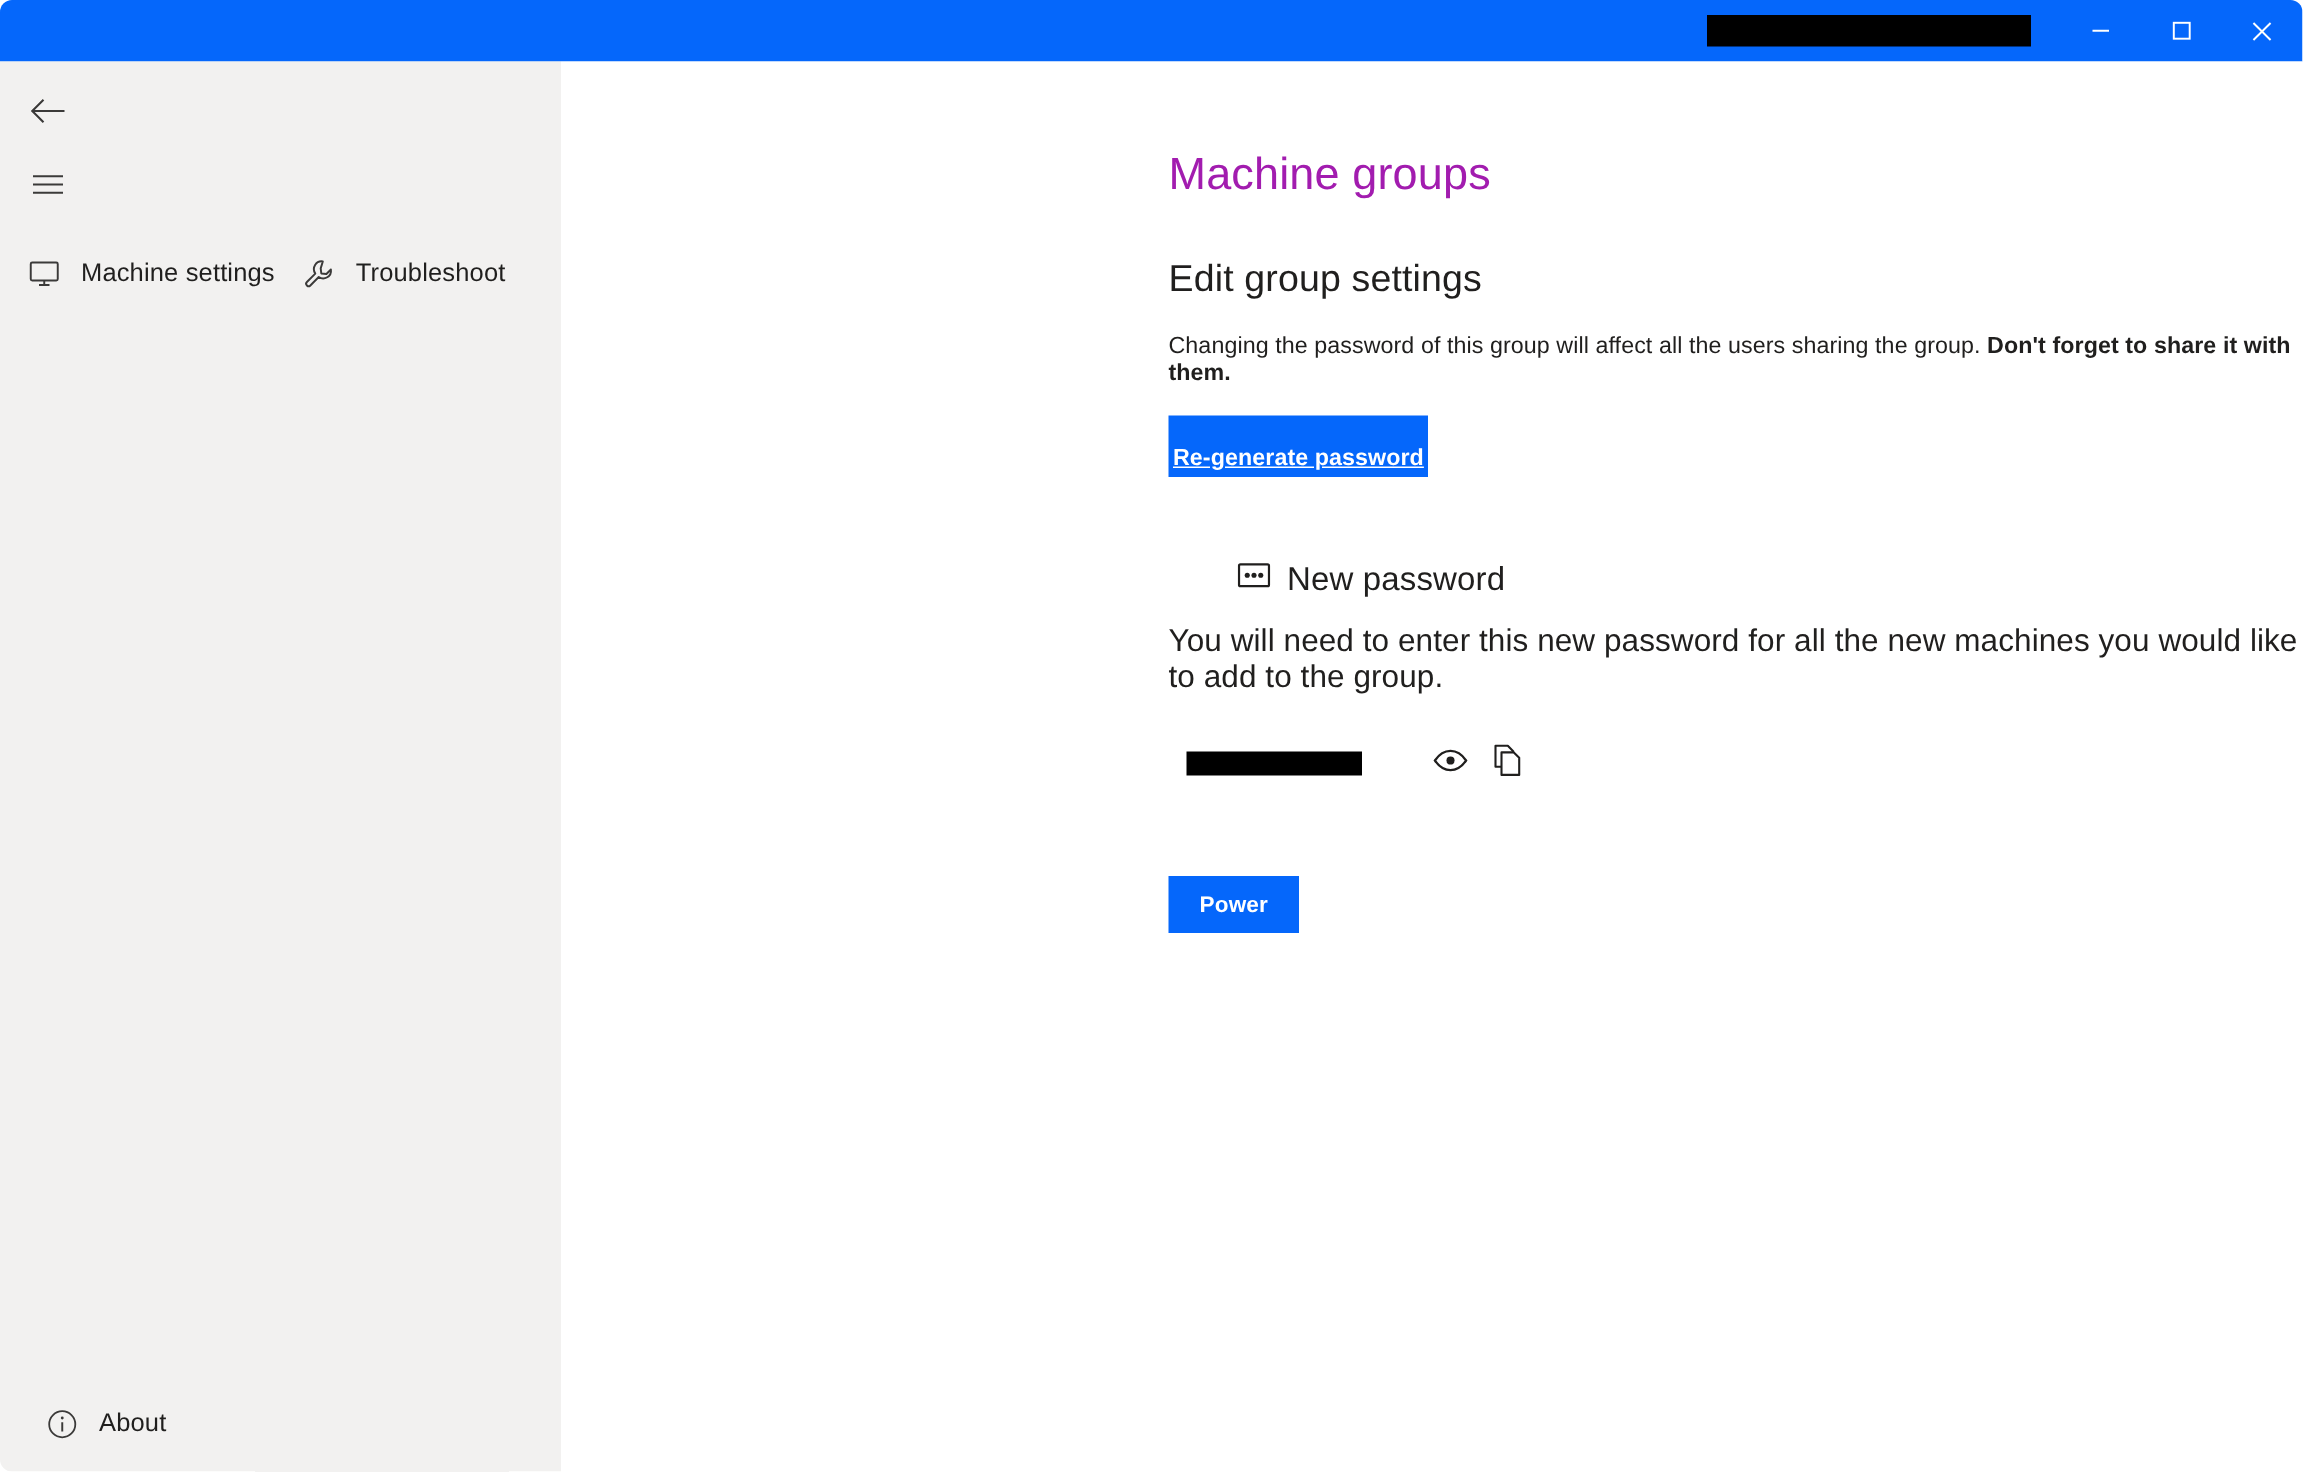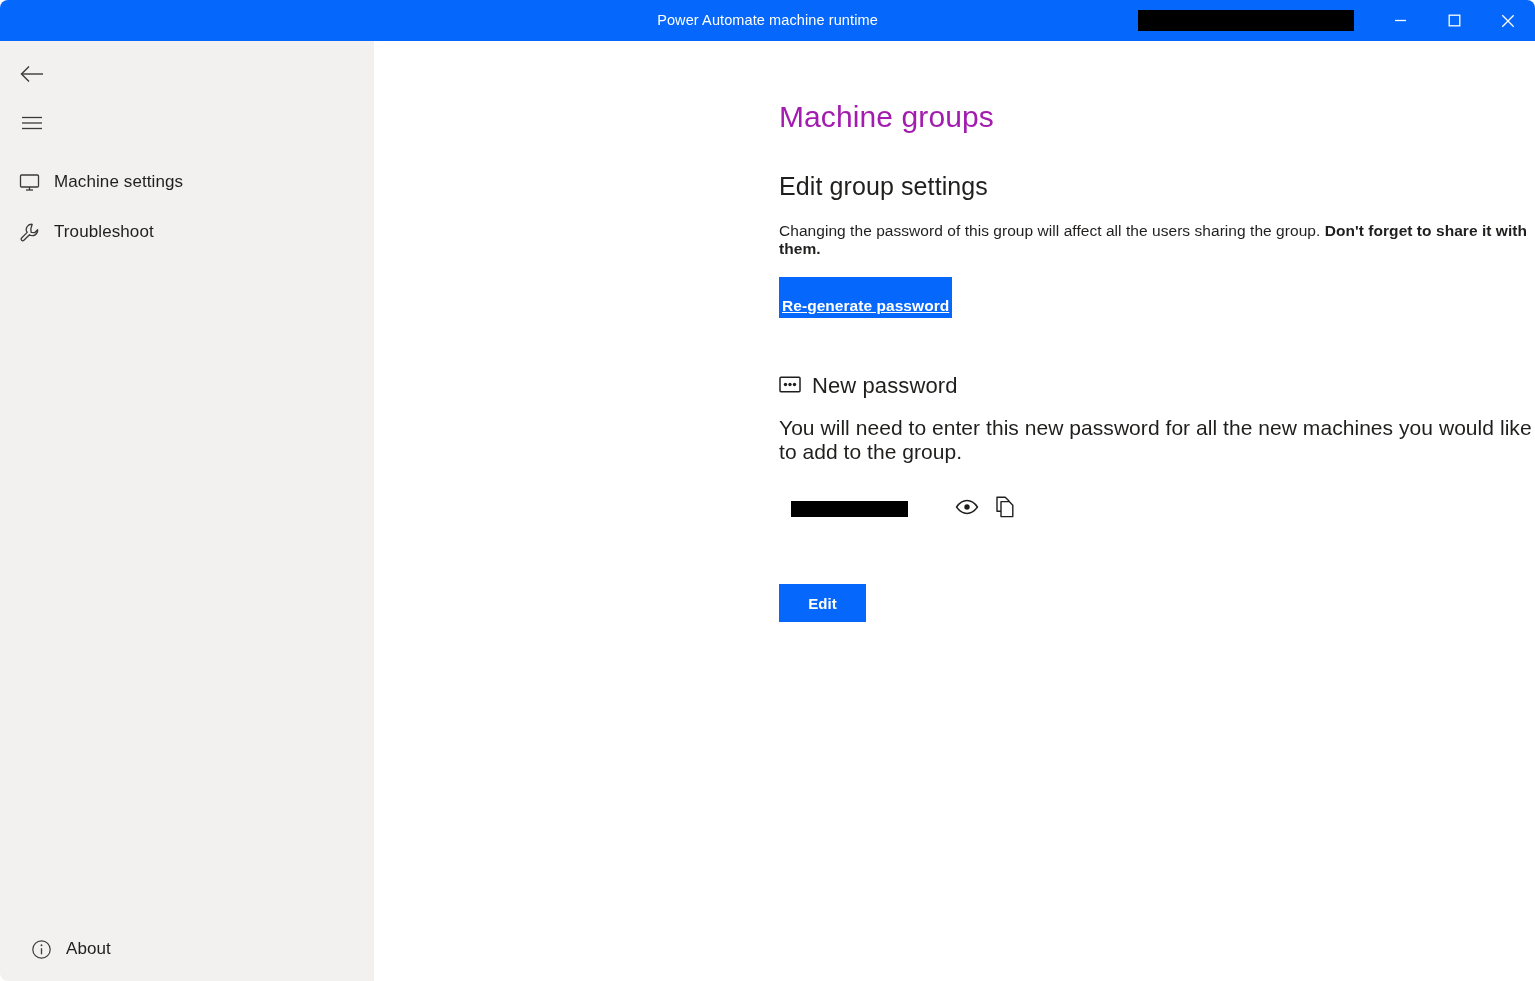--- a/index.html
+++ b/index.html
@@ -97,21 +97,20 @@
     width: 44px;
     height: 36px;
     display: flex;
     align-items: center;
     justify-content: center;
     cursor: default;
   }
   #nav-list {
     margin-top: 14px;
     display: flex;
-    flex-direction: column;
   }
   .nav-item {
     position: relative;
     height: 50px;
     display: flex;
     align-items: center;
     padding-left: 14px;
     cursor: default;
     color: #1b1a19;
   }
@@ -190,20 +189,21 @@
     background: #0567fb;
     padding: 20px 3px 3px 3px;
     cursor: default;
     letter-spacing: 0.05px;
   }
 
   #new-password-heading {
     margin-top: 55px;
     display: flex;
     align-items: center;
+    margin-left: 46px;
   }
   #new-password-label {
     margin-left: 11px;
     font-size: 22px;
     font-weight: 400;
     color: #201f1e;
     letter-spacing: 0.1px;
   }
   #new-password-desc {
     margin-top: 17px;
@@ -259,21 +259,20 @@
     align-items: center;
     justify-content: center;
   }
 </style>
 </head>
 <body>
 
 <div id="app-window">
 
   <div id="title-bar">
-    <span id="title-bar-text">Power Automate machine runtime</span>
 
     <div id="title-redaction"></div>
 
     <div id="window-controls">
       <div class="win-ctrl">
         <svg width="13" height="13" viewBox="0 0 13 13" aria-hidden="true">
           <line x1="1" y1="6.5" x2="12" y2="6.5" stroke="#ffffff" stroke-width="1.3"></line>
         </svg>
       </div>
       <div class="win-ctrl">
@@ -392,18 +391,18 @@
         <div id="copy-password-button">
           <span>
             <svg width="20" height="22" viewBox="0 0 20 22" aria-hidden="true">
               <path d="M2 1.2 h8.2 l3.6 3.6 v10.4 h-11.8 z" fill="none" stroke="#201f1e" stroke-width="1.4" stroke-linejoin="round"></path>
               <path d="M6 5.6 h8.2 l3.6 3.6 v11.4 h-11.8 z" fill="#ffffff" stroke="#201f1e" stroke-width="1.4" stroke-linejoin="round"></path>
             </svg>
           </span>
         </div>
       </div>
 
-      <button id="save-button">Edit</button>
+      <button id="save-button">Power</button>
 
     </div>
 
   </div>
 </div>
 
 </body></html>

